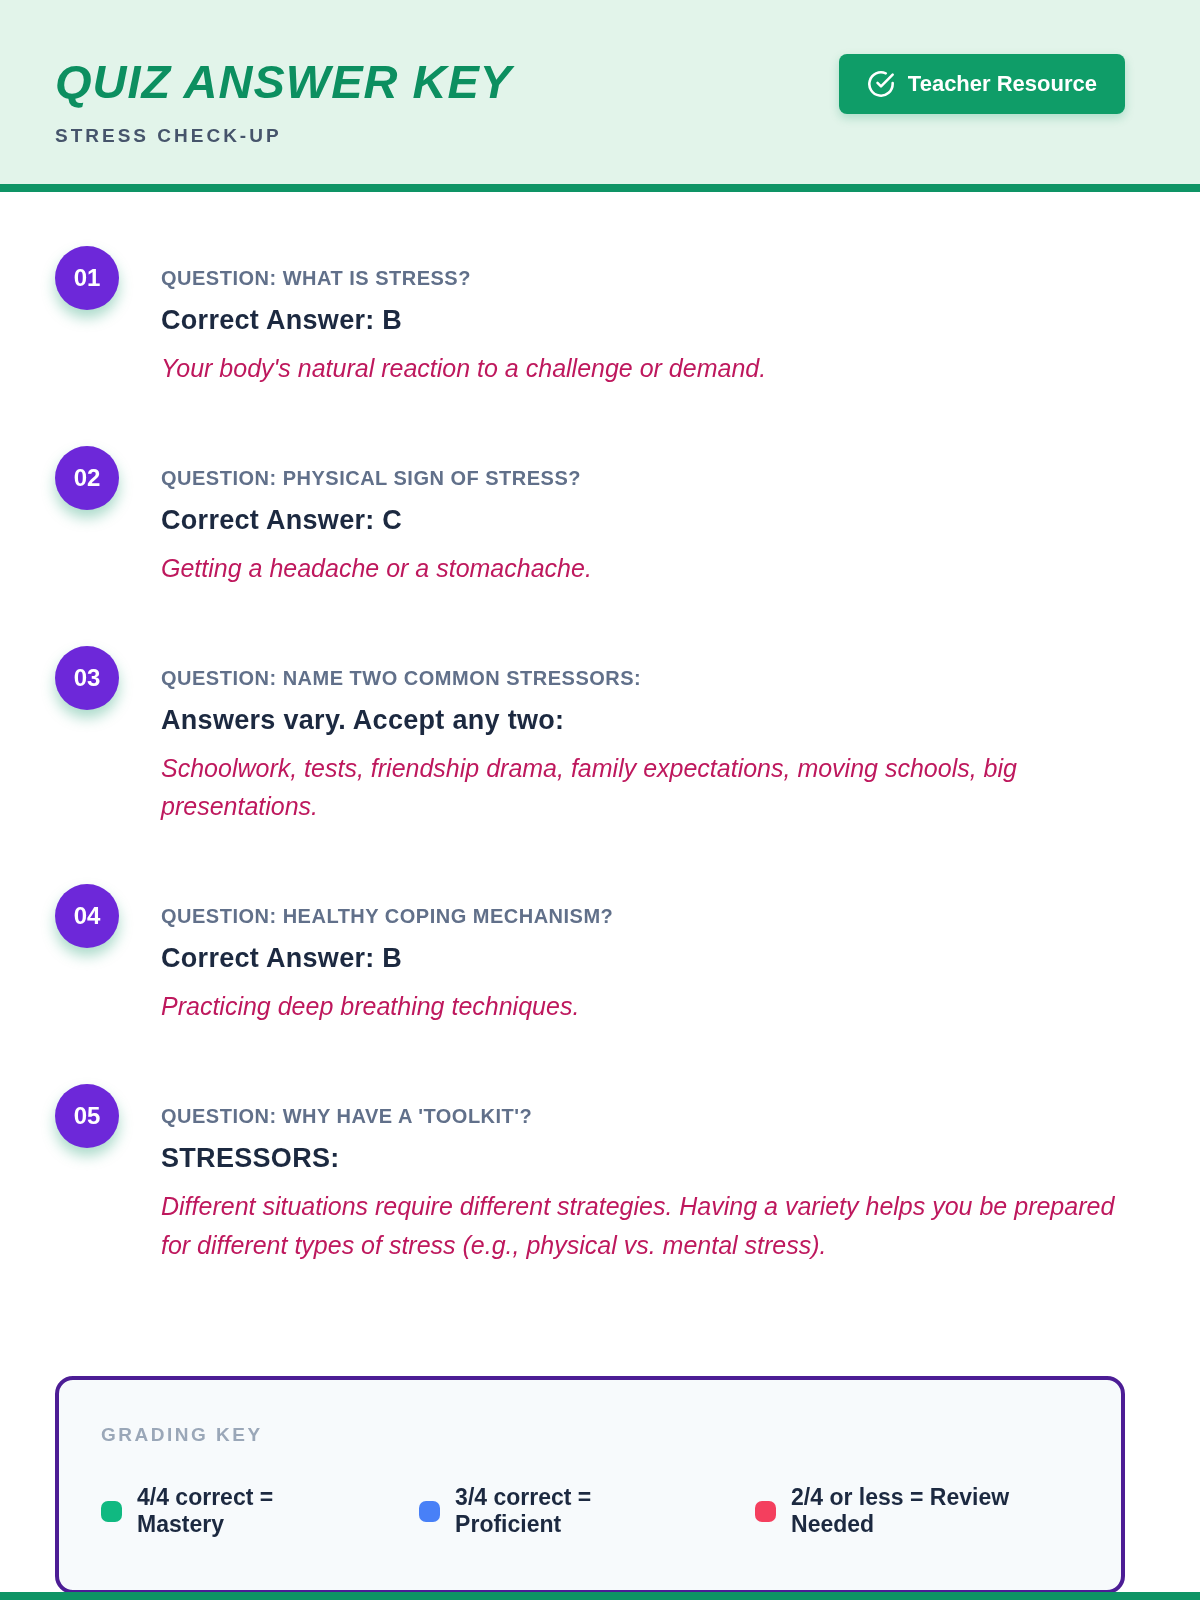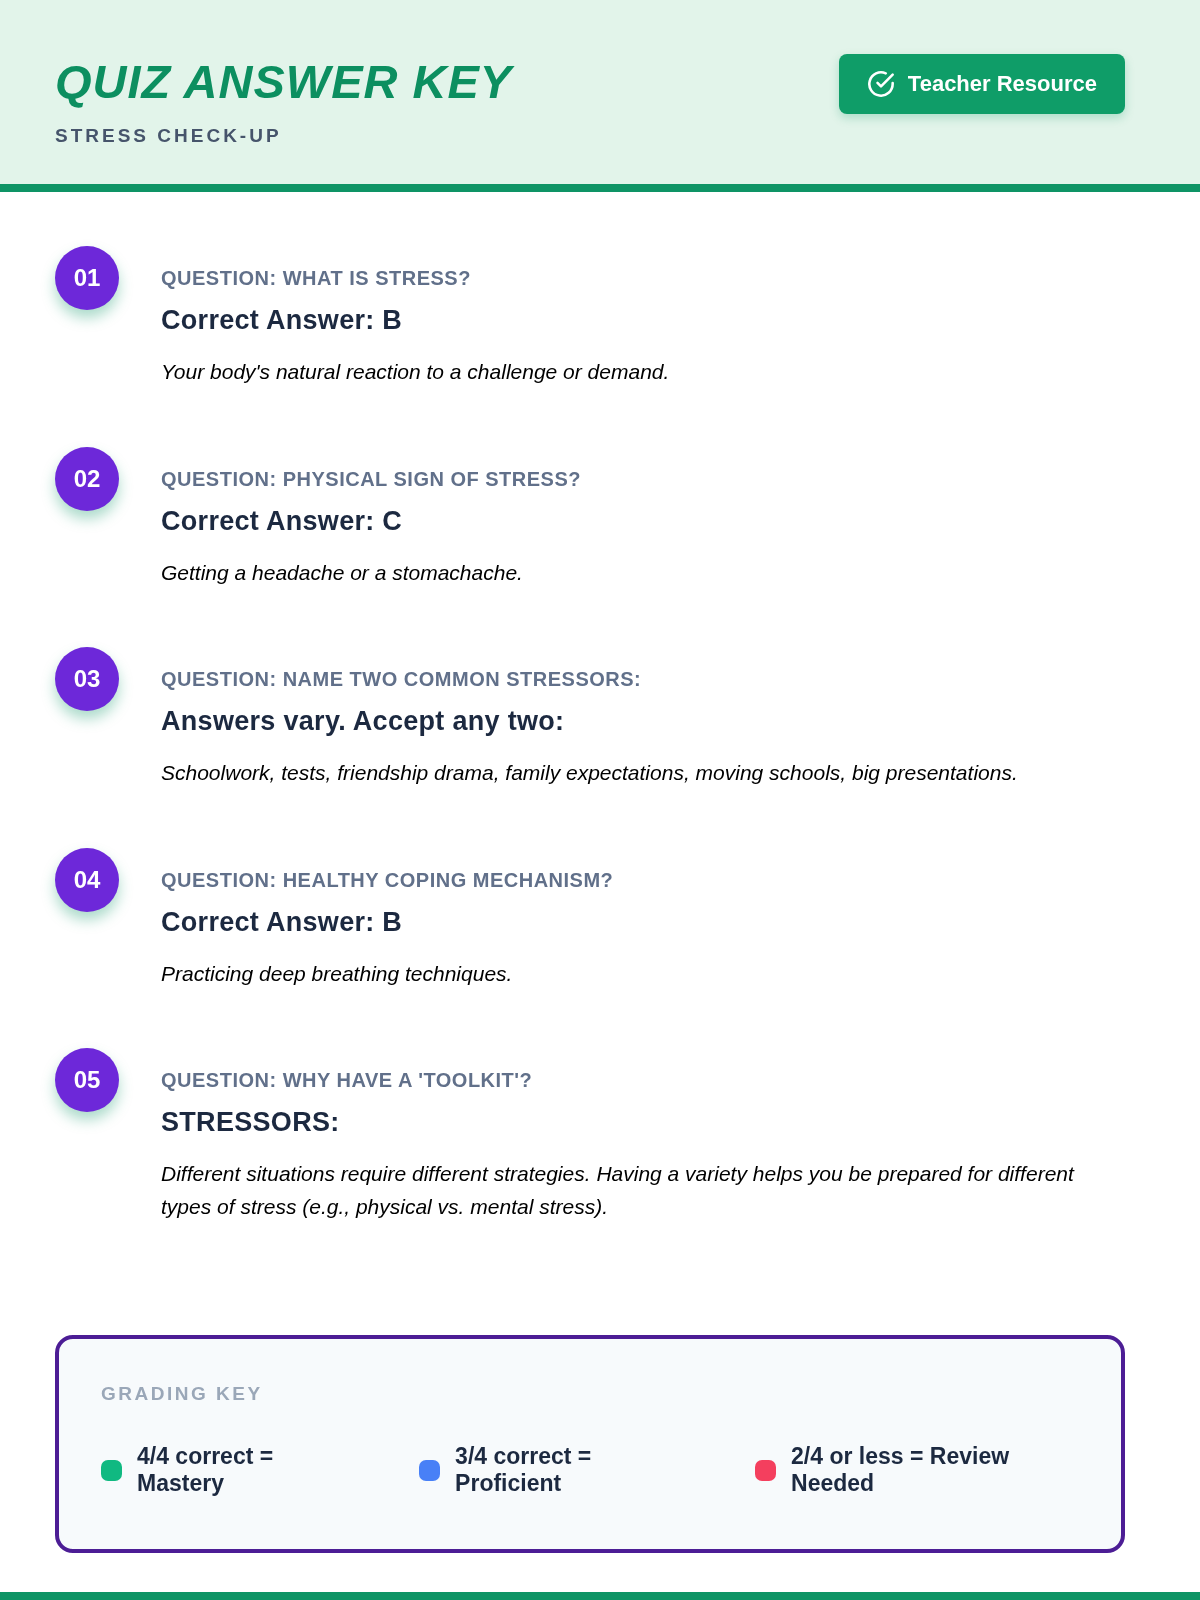--- a/index.html
+++ b/index.html
@@ -92,24 +92,24 @@
     margin-top: 19px;
   }
   .q-answer {
     font-size: 27px;
     font-weight: bold;
     color: #1c2940;
     margin-top: 15px;
     letter-spacing: 0.3px;
   }
   .q-explanation {
-    font-size: 21px;
+    font-size: 25px;
     font-style: italic;
-    color: #000000;
-    margin-top: 20px;
+    color: #be185d;
+    margin-top: 13px;
     line-height: 1.55;
   }
 
   
   .grading-box {
     margin: 112px 75px 0 55px;
     background: #f7fafc;
     border: 4px solid #4c1d95;
     border-radius: 18px;
     padding: 44px 45px 52px 42px;

